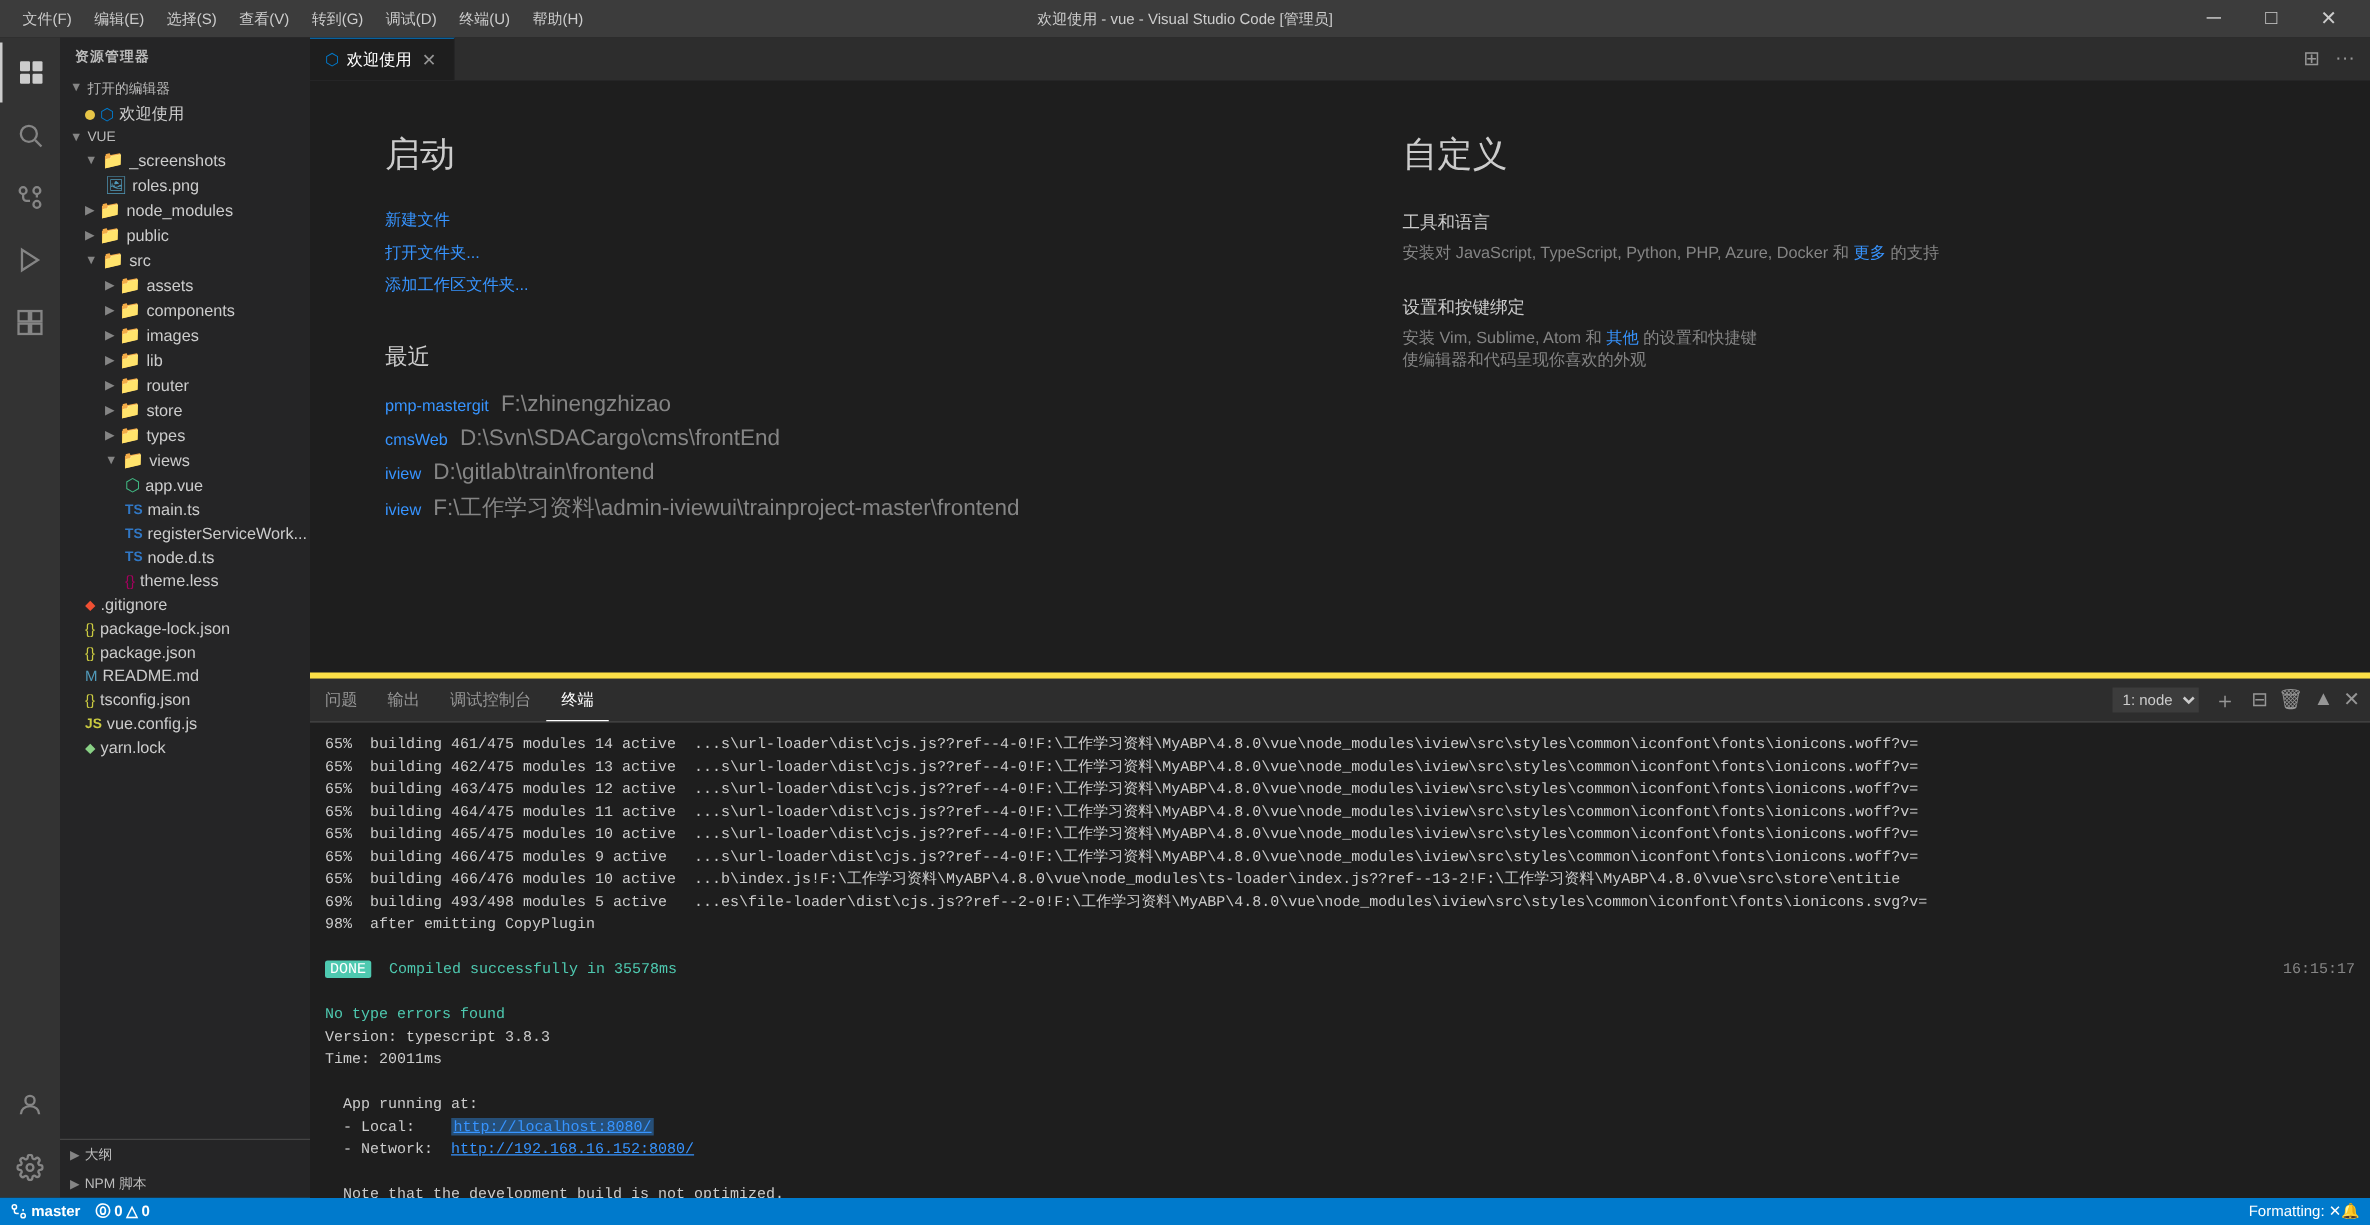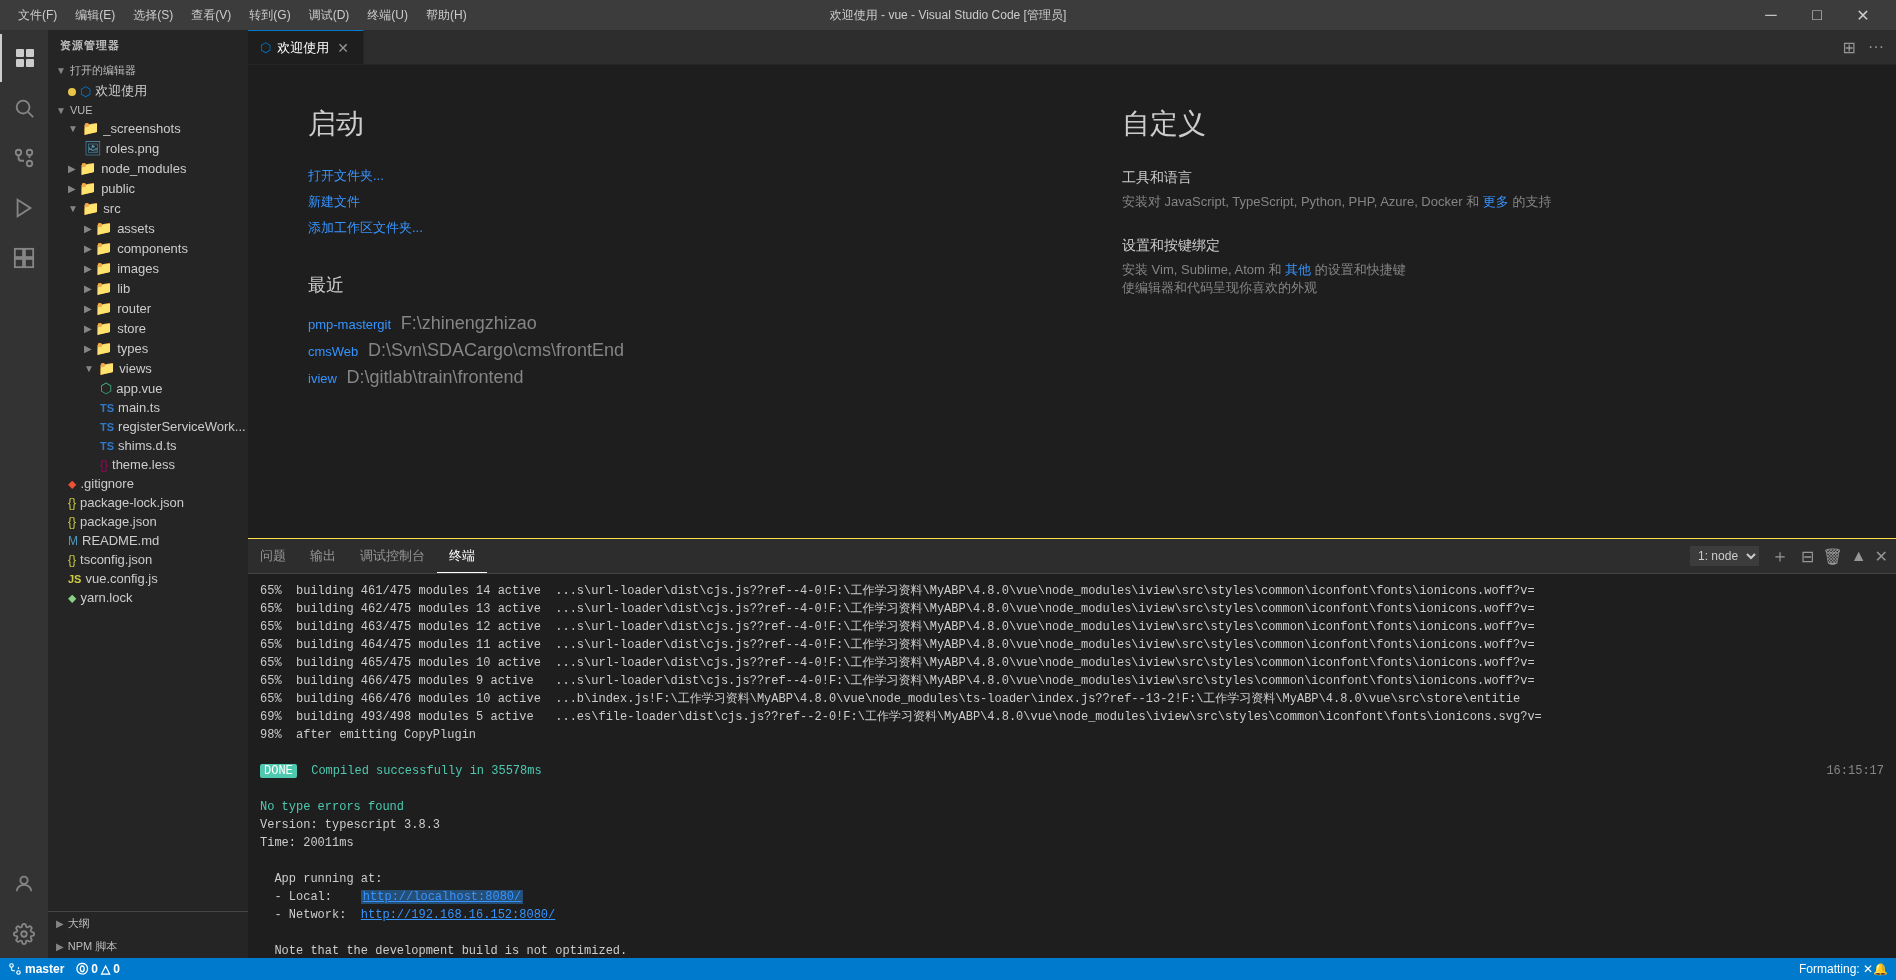--- a/index.html
+++ b/index.html
@@ -245,21 +245,21 @@
     .welcome-feature-desc a {
       color: #3794ff;
       cursor: pointer;
       text-decoration: none;
     }
 
     
     #panel {
       height: 420px;
       background: #1e1e1e;
-      border-top: 1px solid #fde047;
+      border-top: 5px solid #fde047;
       display: flex;
       flex-direction: column;
       flex-shrink: 0;
     }
     #panel-tabs {
       height: 35px;
       background: #2d2d2d;
       display: flex;
       align-items: stretch;
       border-bottom: 1px solid #454545;
@@ -519,21 +519,21 @@
     <div class="tree-item indent-3">
       <span style="color:#3178c6;font-size:11px;font-weight:bold;">TS</span>
       <span>main.ts</span>
     </div>
     <div class="tree-item indent-3">
       <span style="color:#3178c6;font-size:11px;font-weight:bold;">TS</span>
       <span>registerServiceWork...</span>
     </div>
     <div class="tree-item indent-3">
       <span style="color:#3178c6;font-size:11px;font-weight:bold;">TS</span>
-      <span>shims.d.ts</span>
+      <span>node.d.ts</span>
     </div>
     <div class="tree-item indent-3">
       <span style="color:#a4005e;font-size:12px;">{}</span>
       <span>theme.less</span>
     </div>
     <div class="tree-item indent-1">
       <span style="color:#f05033;font-size:12px;">⬥</span>
       <span>.gitignore</span>
     </div>
     <div class="tree-item indent-1">
@@ -583,36 +583,40 @@
       </div>
       <div class="tab-actions">
         <span class="tab-action-btn">⊞</span>
         <span class="tab-action-btn">···</span>
       </div>
     </div>
 
     <div id="welcome-editor">
       <div class="welcome-section">
         <div class="welcome-title">启动</div>
+        <a class="welcome-link">新建文件</a>
         <a class="welcome-link">打开文件夹...</a>
-        <a class="welcome-link">新建文件</a>
         <a class="welcome-link">添加工作区文件夹...</a>
 
         <div class="welcome-subtitle" style="margin-top: 36px;">最近</div>
         <div class="recent-item">
           <span class="recent-name">pmp-mastergit</span>
           <span class="recent-path">F:\zhinengzhizao</span>
         </div>
         <div class="recent-item">
           <span class="recent-name">cmsWeb</span>
           <span class="recent-path">D:\Svn\SDACargo\cms\frontEnd</span>
         </div>
         <div class="recent-item">
           <span class="recent-name">iview</span>
           <span class="recent-path">D:\gitlab\train\frontend</span>
+        </div>
+        <div class="recent-item">
+          <span class="recent-name">iview</span>
+          <span class="recent-path">F:\工作学习资料\admin-iviewui\trainproject-master\frontend</span>
         </div>
       </div>
 
       <div class="welcome-section">
         <div class="welcome-title">自定义</div>
         <div class="welcome-feature-title">工具和语言</div>
         <div class="welcome-feature-desc">
           安装对 JavaScript, TypeScript, Python, PHP, Azure, Docker 和 <a>更多</a> 的支持
         </div>
         <div class="welcome-feature-title">设置和按键绑定</div>

